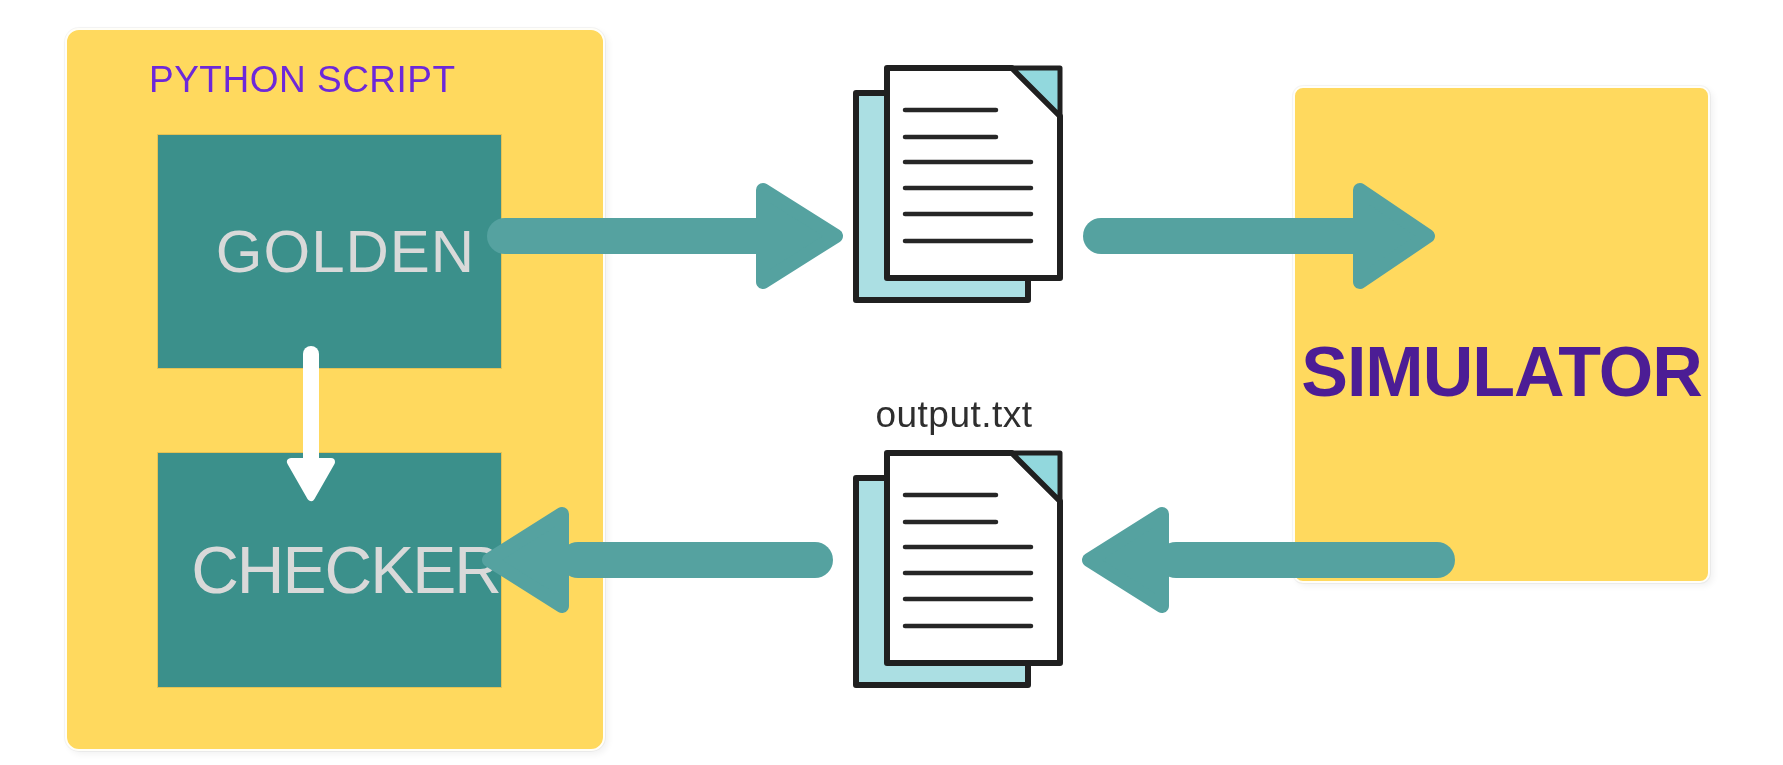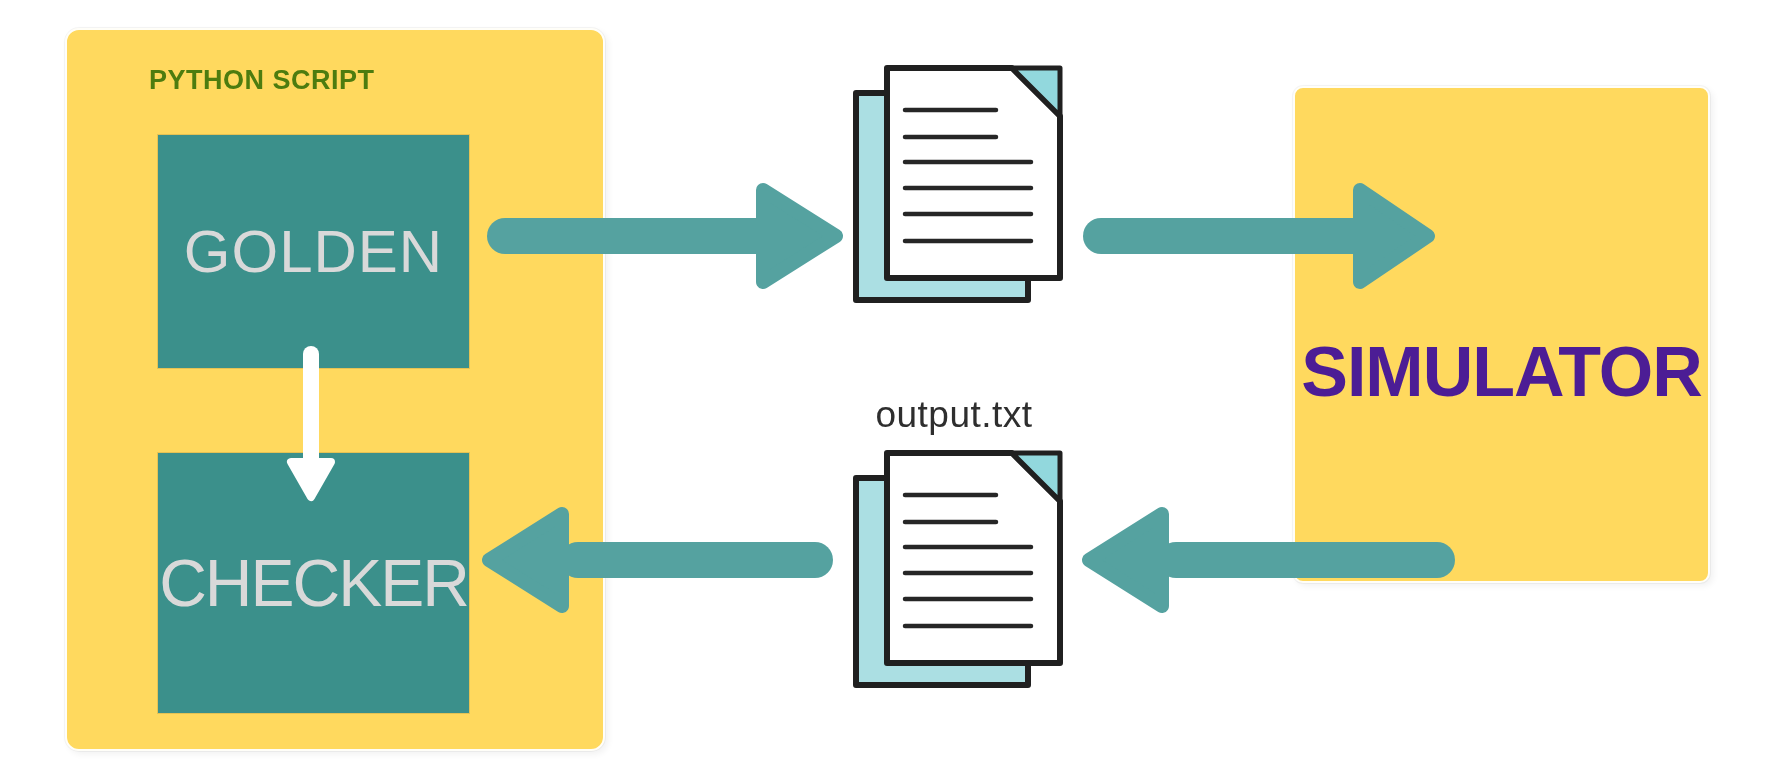--- a/index.html
+++ b/index.html
@@ -8,35 +8,36 @@
     background:#ffffff;font-family:"Liberation Sans",sans-serif;
   }
   .yellow-box{
     position:absolute;background:#FFD95E;border:2px solid #fffef8;
     box-shadow:0 0 0 1px rgba(0,0,0,0.04),3px 3px 7px rgba(0,0,0,0.06);
     box-sizing:border-box;
   }
   .yellow-box.left{left:65px;top:28px;width:540px;height:723px;border-radius:14px;}
   .yellow-box.right{left:1293px;top:86px;width:417px;height:497px;border-radius:10px;}
   .ps-title{
-    position:absolute;left:82px;top:26px;font-size:27px;font-weight:700;
-    color:#4d7c0f;letter-spacing:.5px;line-height:48px;white-space:nowrap;
+    position:absolute;left:82px;top:26px;font-size:37px;font-weight:400;
+    color:#6d28d9;letter-spacing:.5px;line-height:48px;white-space:nowrap;
   }
   .sim-title{
     position:absolute;left:0;right:0;top:244px;text-align:center;
     font-size:70px;font-weight:700;color:#4c1d95;letter-spacing:-1px;white-space:nowrap;
   }
   .teal-box{
     position:absolute;background:#3B908B;box-shadow:0 0 0 1px rgba(0,0,0,0.10);
     display:flex;flex-direction:column;align-items:center;justify-content:center;
     color:#D9D9D9;
+    padding-left:32px;
   }
   .teal-box.golden{left:158px;top:135px;width:311px;height:233px;}
   .teal-box.golden span{font-size:60px;line-height:95px;letter-spacing:1px;}
-  .teal-box.checker{left:158px;top:453px;width:311px;height:260px;}
+  .teal-box.checker{left:158px;top:453px;width:311px;height:234px;}
   .teal-box.checker span{font-size:66px;letter-spacing:-2px;}
   .doc-label{
     position:absolute;width:214px;text-align:center;font-size:37px;line-height:44px;
     color:#2e2e2e;letter-spacing:.5px;white-space:nowrap;
   }
   .doc-label.input{left:851px;top:8px;}
   .doc-label.output{left:847px;top:393px;text-align:center;}
   .doc-icon{position:absolute;width:212px;height:240px;}
   .doc-icon.input{left:853px;top:64px;}
   .doc-icon.output{left:853px;top:449px;}

